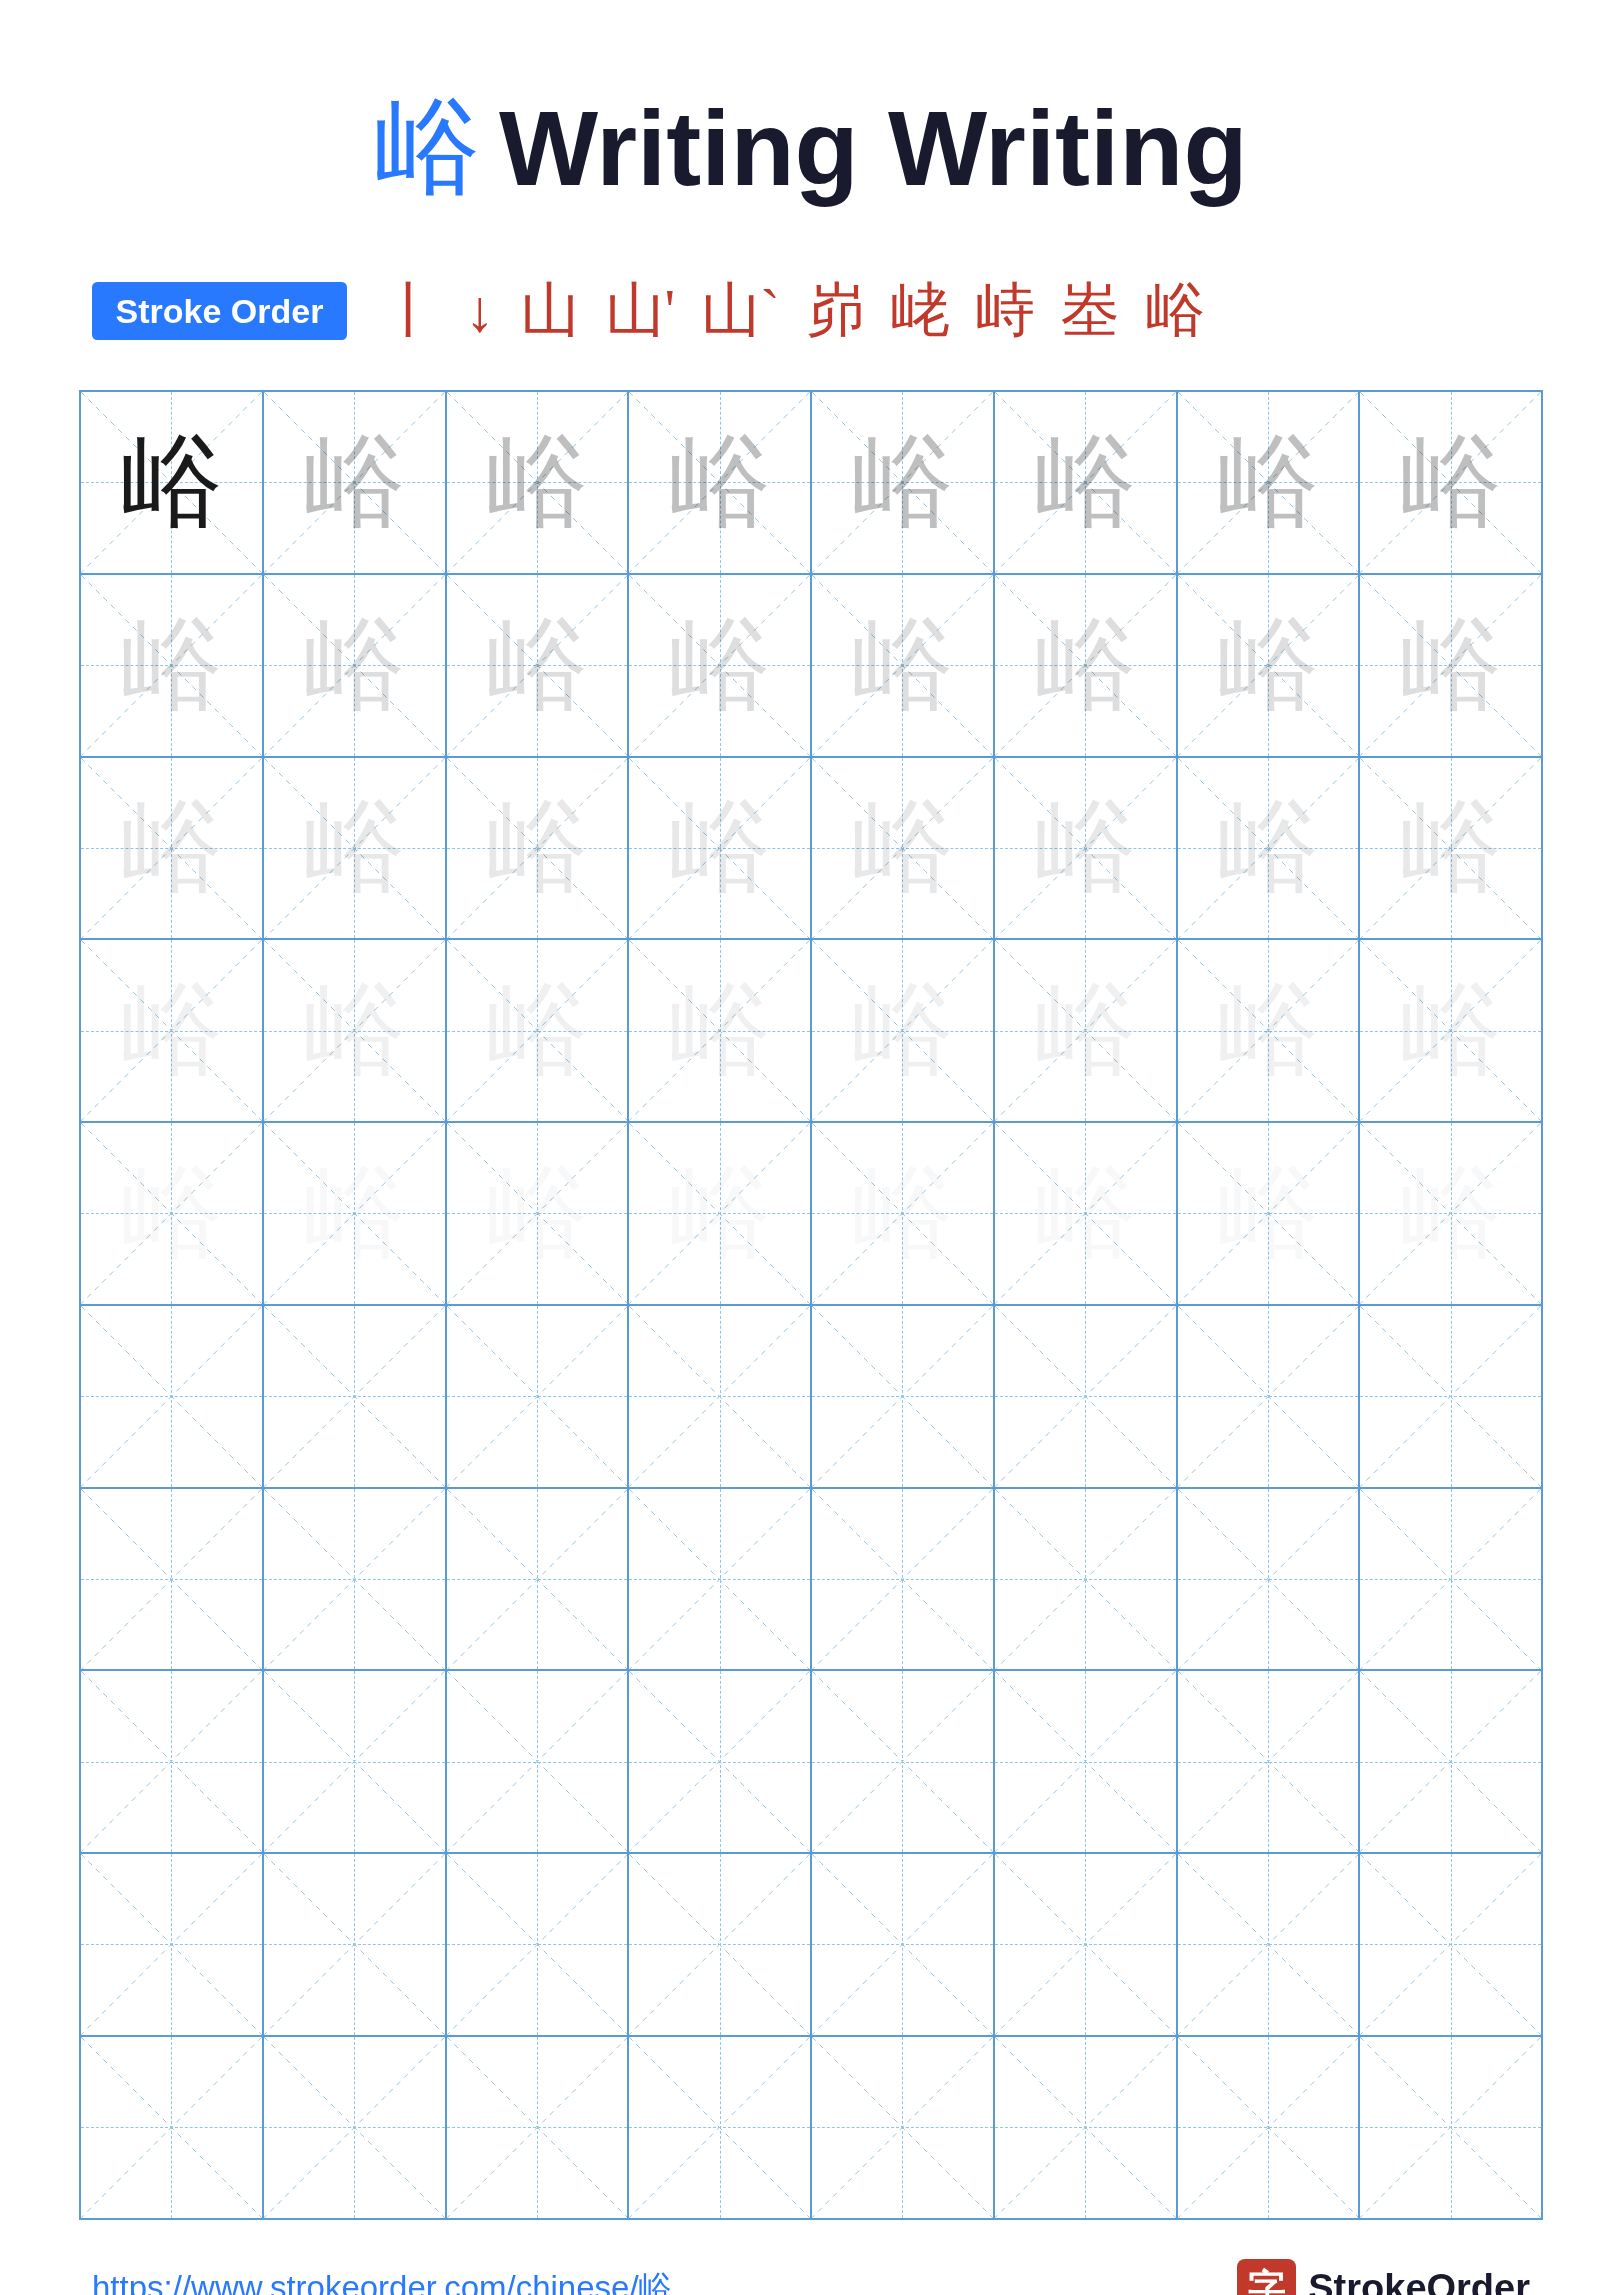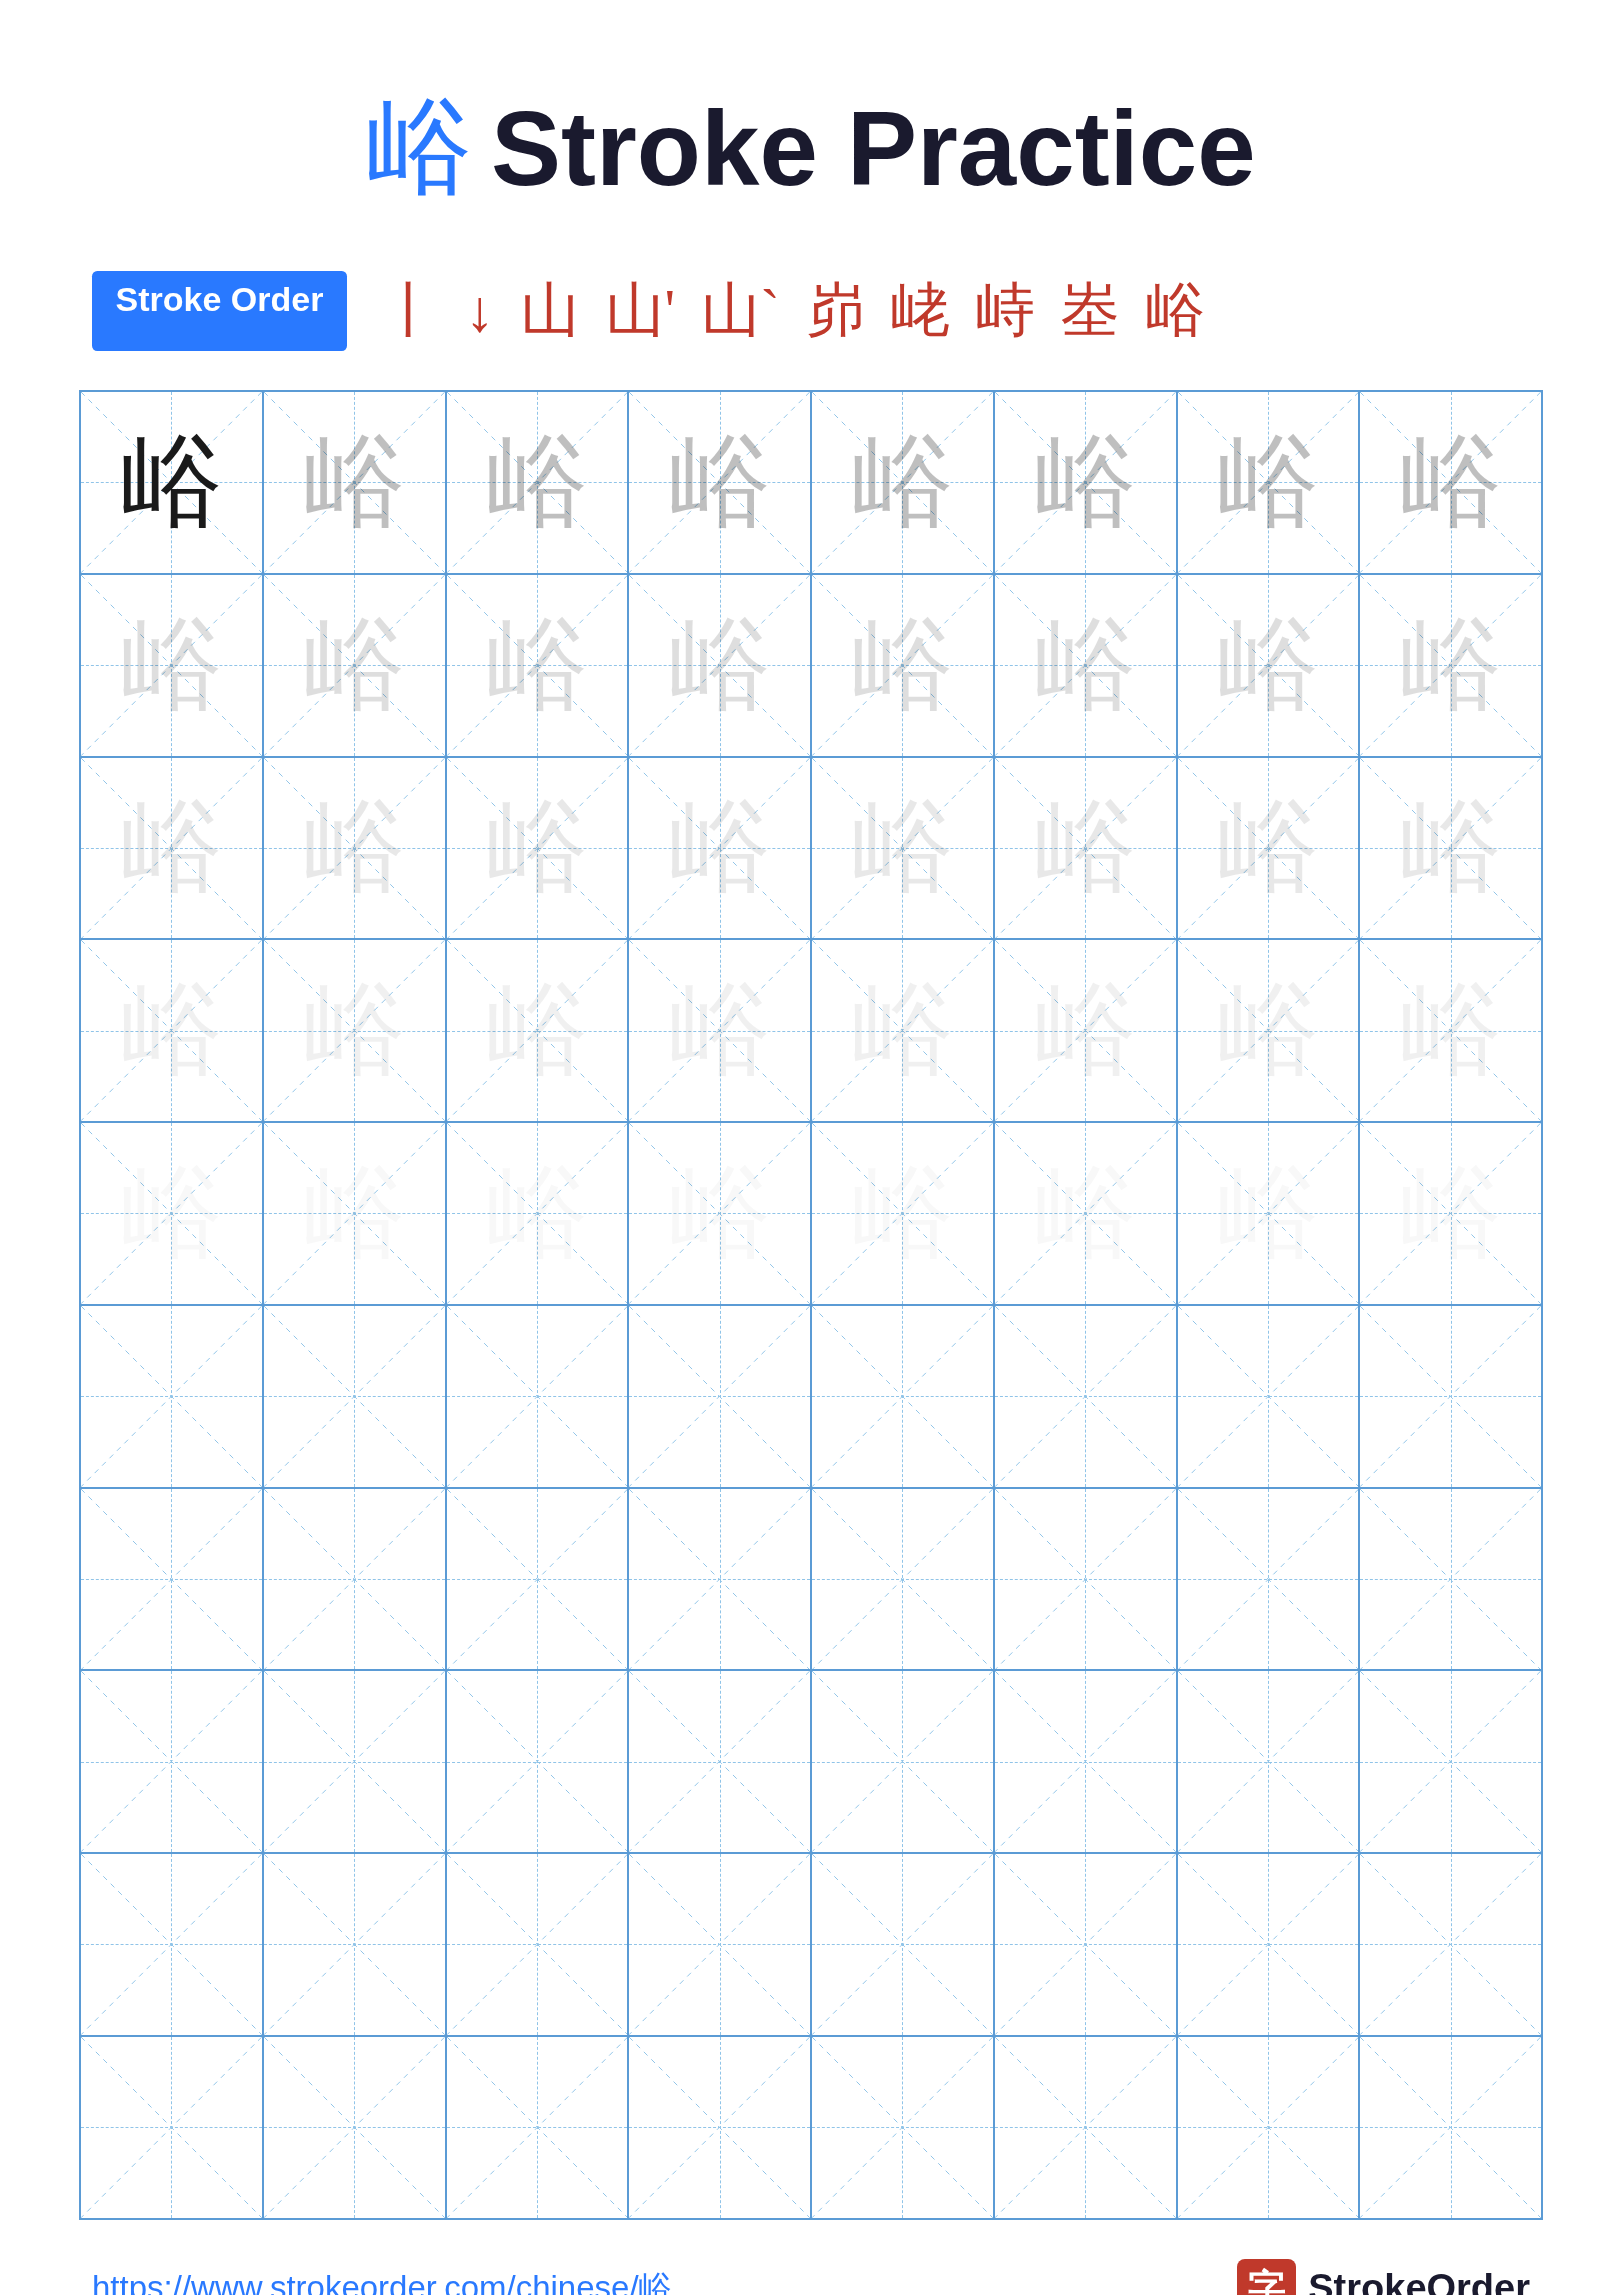--- a/index.html
+++ b/index.html
@@ -39,20 +39,21 @@
 
     .title-text {
       font-size: 105px;
       font-weight: bold;
       color: #1a1a2e;
       font-family: 'Arial', sans-serif;
     }
 
     .stroke-order-section {
       display: flex;
+      align-items: center;
       width: 100%;
       margin-bottom: 39px;
       padding-left: 13px;
     }
 
     .stroke-order-badge {
       background: #2979ff;
       color: #fff;
       font-size: 34px;
       font-family: Arial, sans-serif;
@@ -197,21 +198,21 @@
       font-family: Arial, sans-serif;
     }
   </style>
 </head>
 <body>
 
 <div class="page">
 
   <div class="title-section">
     <span class="title-char">峪</span>
-    <span class="title-text">Stroke Practice</span>
+    <span class="title-text">Writing Writing</span>
   </div>
 
   <div class="stroke-order-section">
     <div class="stroke-order-badge">Stroke Order</div>
     <div class="stroke-sequence">
       <span class="stroke-char">丨</span>
       <span class="stroke-char">↓</span>
       <span class="stroke-char">山</span>
       <span class="stroke-char">山'</span>
       <span class="stroke-char">山`</span>

